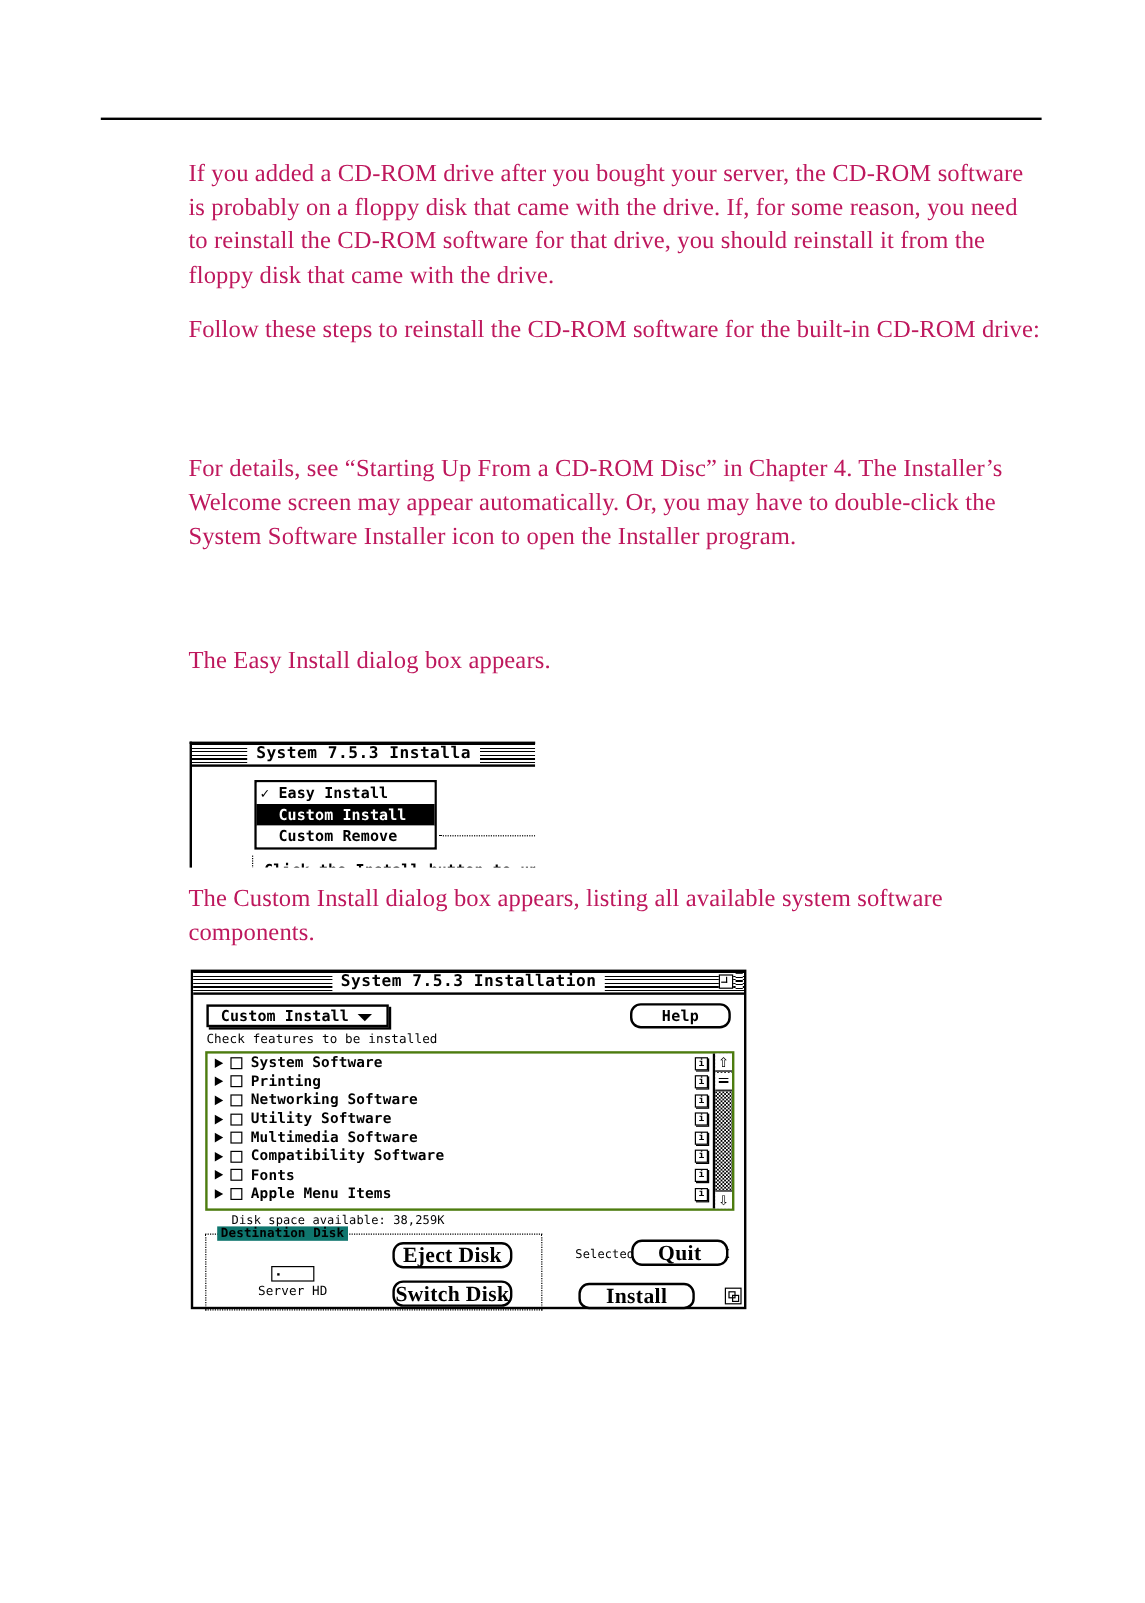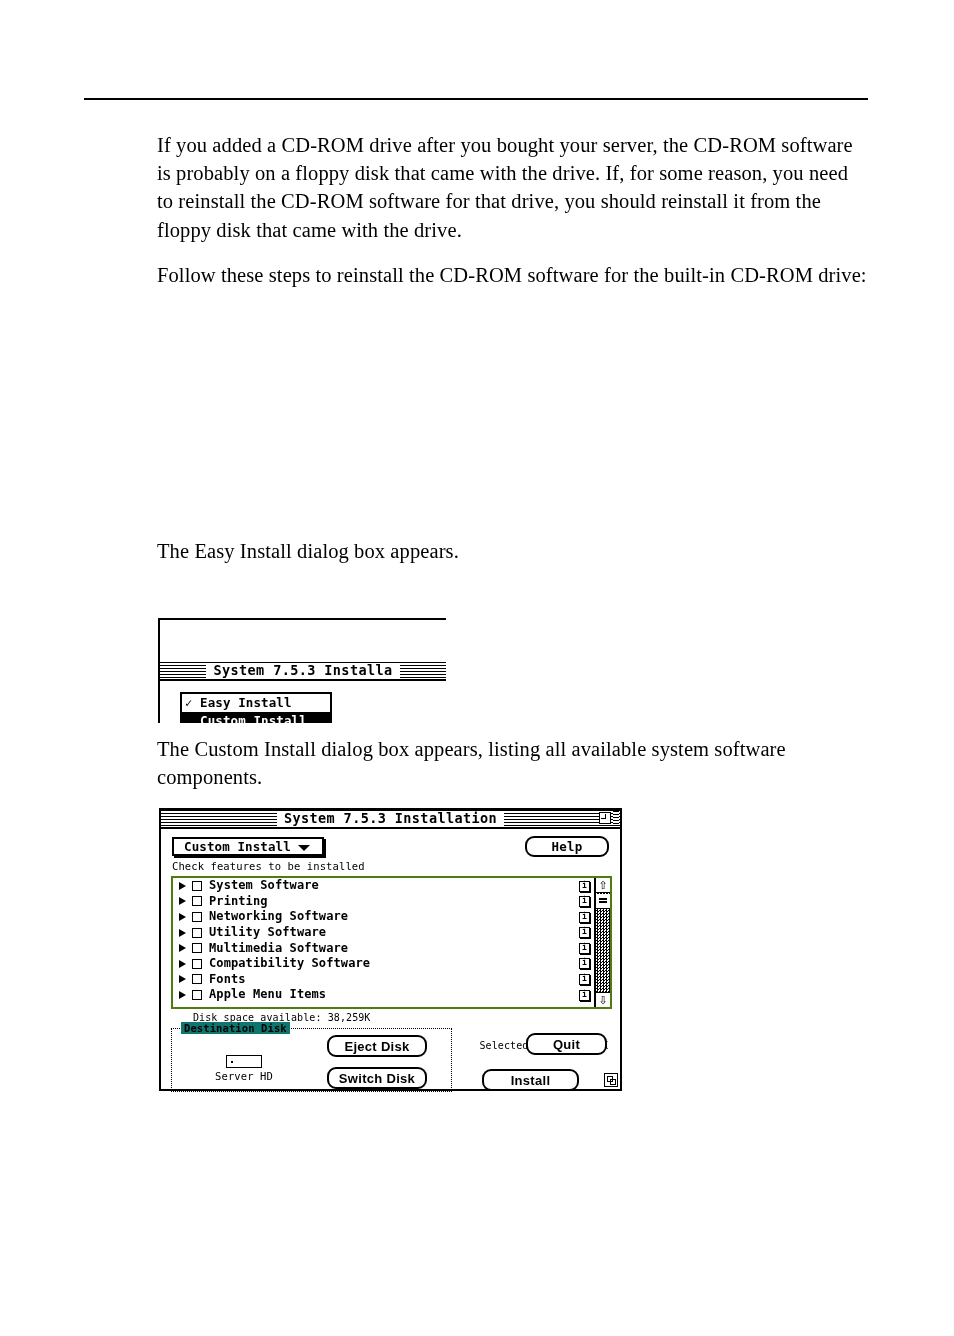--- a/index.html
+++ b/index.html
@@ -33,21 +33,21 @@
   .body-col {
     position: absolute;
     left: 157px;
     width: 710px;
   }
   .para {
     font-family: "Liberation Serif", "DejaVu Serif", serif;
     font-size: 20.5px;
     line-height: 28.2px;
     letter-spacing: 0.1px;
-    color: #000000;
+    color: #be185d;
     margin: 0;
   }
   #para-1 { top: 131px; }
   #para-2 { top: 261px; }
   #para-3 { top: 377px; }
   #para-4 { top: 537px; }
   #para-5 { top: 735px; }
 
   
   .macwin {
@@ -115,24 +115,25 @@
   }
 
   
   #dialog-easy {
     left: 158px; top: 618px;
     width: 288px; height: 105px;
     border-right: 0;
     border-bottom: 0;
     overflow: hidden;
   }
-  #dialog-easy .titlebar { border-bottom: 2px solid #000; margin-top: 42px; }
+  #dialog-easy .titlebar { border-bottom: 2px solid #000; }
   #dialog-easy .d1-body {
     position: relative;
     height: 84px;
+    margin-left: 32px;
   }
   .popup-menu {
     position: absolute;
     left: 20px; top: 11px;
     width: 152px;
     background: #fff;
     border: 2px solid #000;
     box-sizing: border-box;
   }
   .popup-item {
@@ -423,22 +424,22 @@
     position: absolute;
     border: 2px solid #000;
     border-radius: 9px;
     box-sizing: border-box;
     background: #fff;
     display: flex;
     align-items: center;
     justify-content: center;
   }
   .btn-round .lbl {
-    font-family: Liberation Sans, sans-serif;
-    font-size: 13px;
+    font-family: Liberation Serif, serif;
+    font-size: 18px;
     font-weight: bold;
     letter-spacing: 0.3px;
     white-space: nowrap;
   }
   #btn-eject  { left: 166px; top: 206px; width: 100px; height: 22px; }
   #btn-switch { left: 166px; top: 238px; width: 100px; height: 22px; }
   #btn-quit   { left: 321px; top: 204px; width: 81px;  height: 22px; margin-left: 44px; }
   #btn-install{ left: 321px; top: 240px; width: 97px;  height: 22px; }
 
   .grow-box {
@@ -472,20 +473,21 @@
 <body>
 
 <div class="page">
 
   <div class="top-rule"></div>
 
   <div class="body-col para" id="para-1">If you added a CD-ROM drive after you bought your server, the CD-ROM software is probably on a floppy disk that came with the drive. If, for some reason, you need to reinstall the CD-ROM software for that drive, you should reinstall it from the floppy disk that came with the drive.</div>
 
   <div class="body-col para" id="para-2">Follow these steps to reinstall the CD-ROM software for the built-in CD-ROM drive:</div>
 
+  <div class="body-col para" id="para-3">For details, see “Starting Up From a CD-ROM Disc” in Chapter 4. The Installer’s Welcome screen may appear automatically. Or, you may have to double-click the System Software Installer icon to open the Installer program.</div>
 
   <div class="body-col para" id="para-4">The Easy Install dialog box appears.</div>
 
   <div class="body-col para" id="para-5">The Custom Install dialog box appears, listing all available system software components.</div>
 
   <div class="macwin" id="dialog-easy">
     <div class="titlebar">
       <span class="stripe-pad"></span>
       <span class="tb-title">System 7.5.3 Installa</span>
       <span class="stripe-pad"></span>

